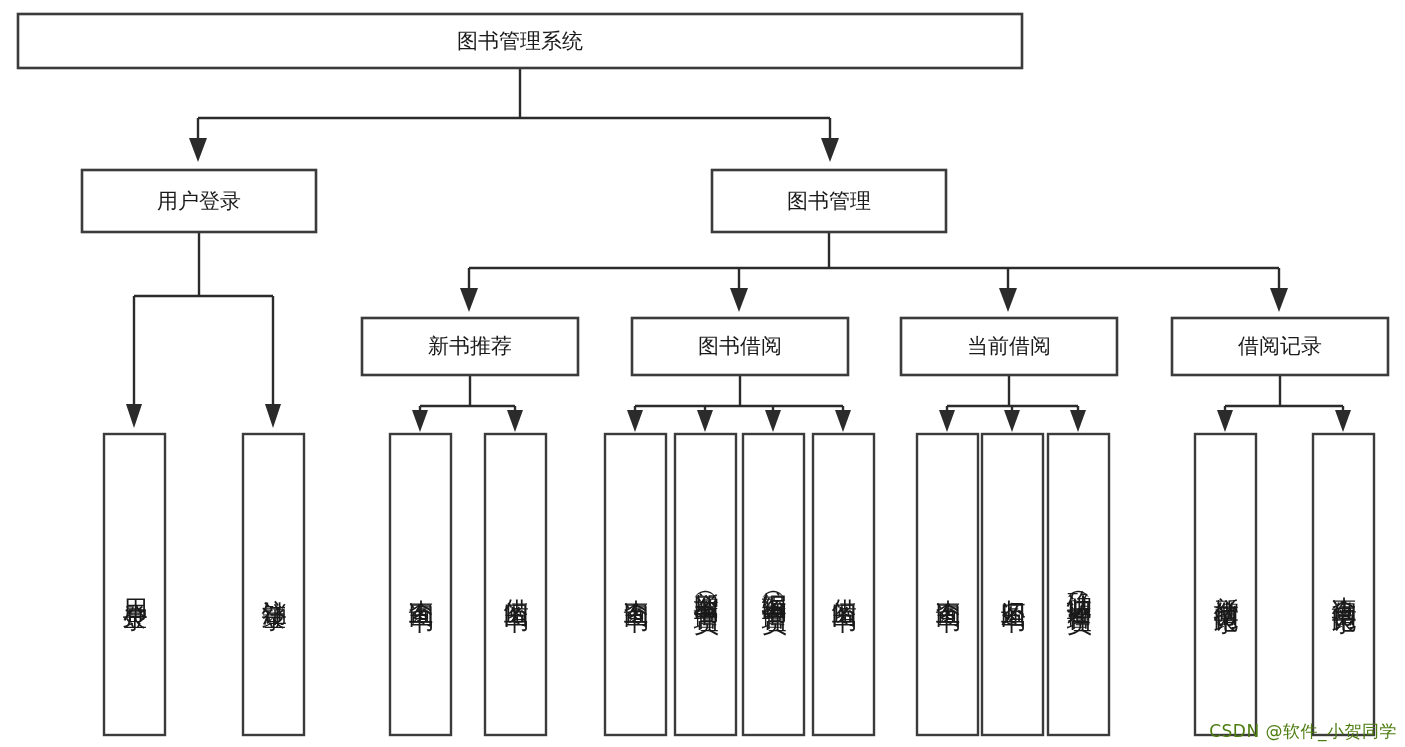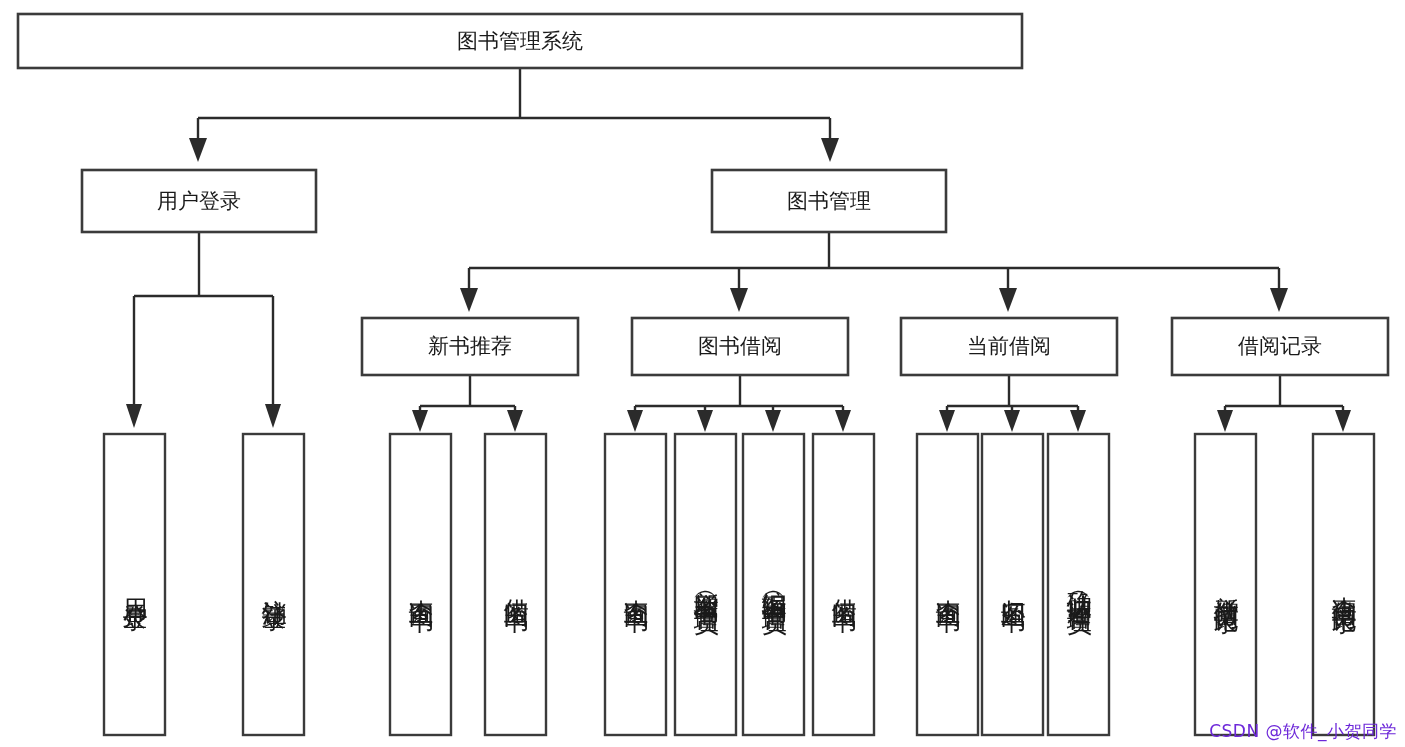--- a/index.html
+++ b/index.html
@@ -69,21 +69,21 @@
     color: #1a1a1a;
     white-space: nowrap;
     text-align: center;
   }
   .watermark {
     position: absolute;
     right: 8px;
     bottom: 4px;
     font-family: "DejaVu Sans", "Liberation Sans", sans-serif;
     font-size: 17px;
-    color: #6d28d9;
+    color: #4d7c0f;
     letter-spacing: 0.5px;
     white-space: nowrap;
     pointer-events: none;
     text-align: center;
   }
 </style>
 </head>
 <body>
 
 <div id="diagram-root">

